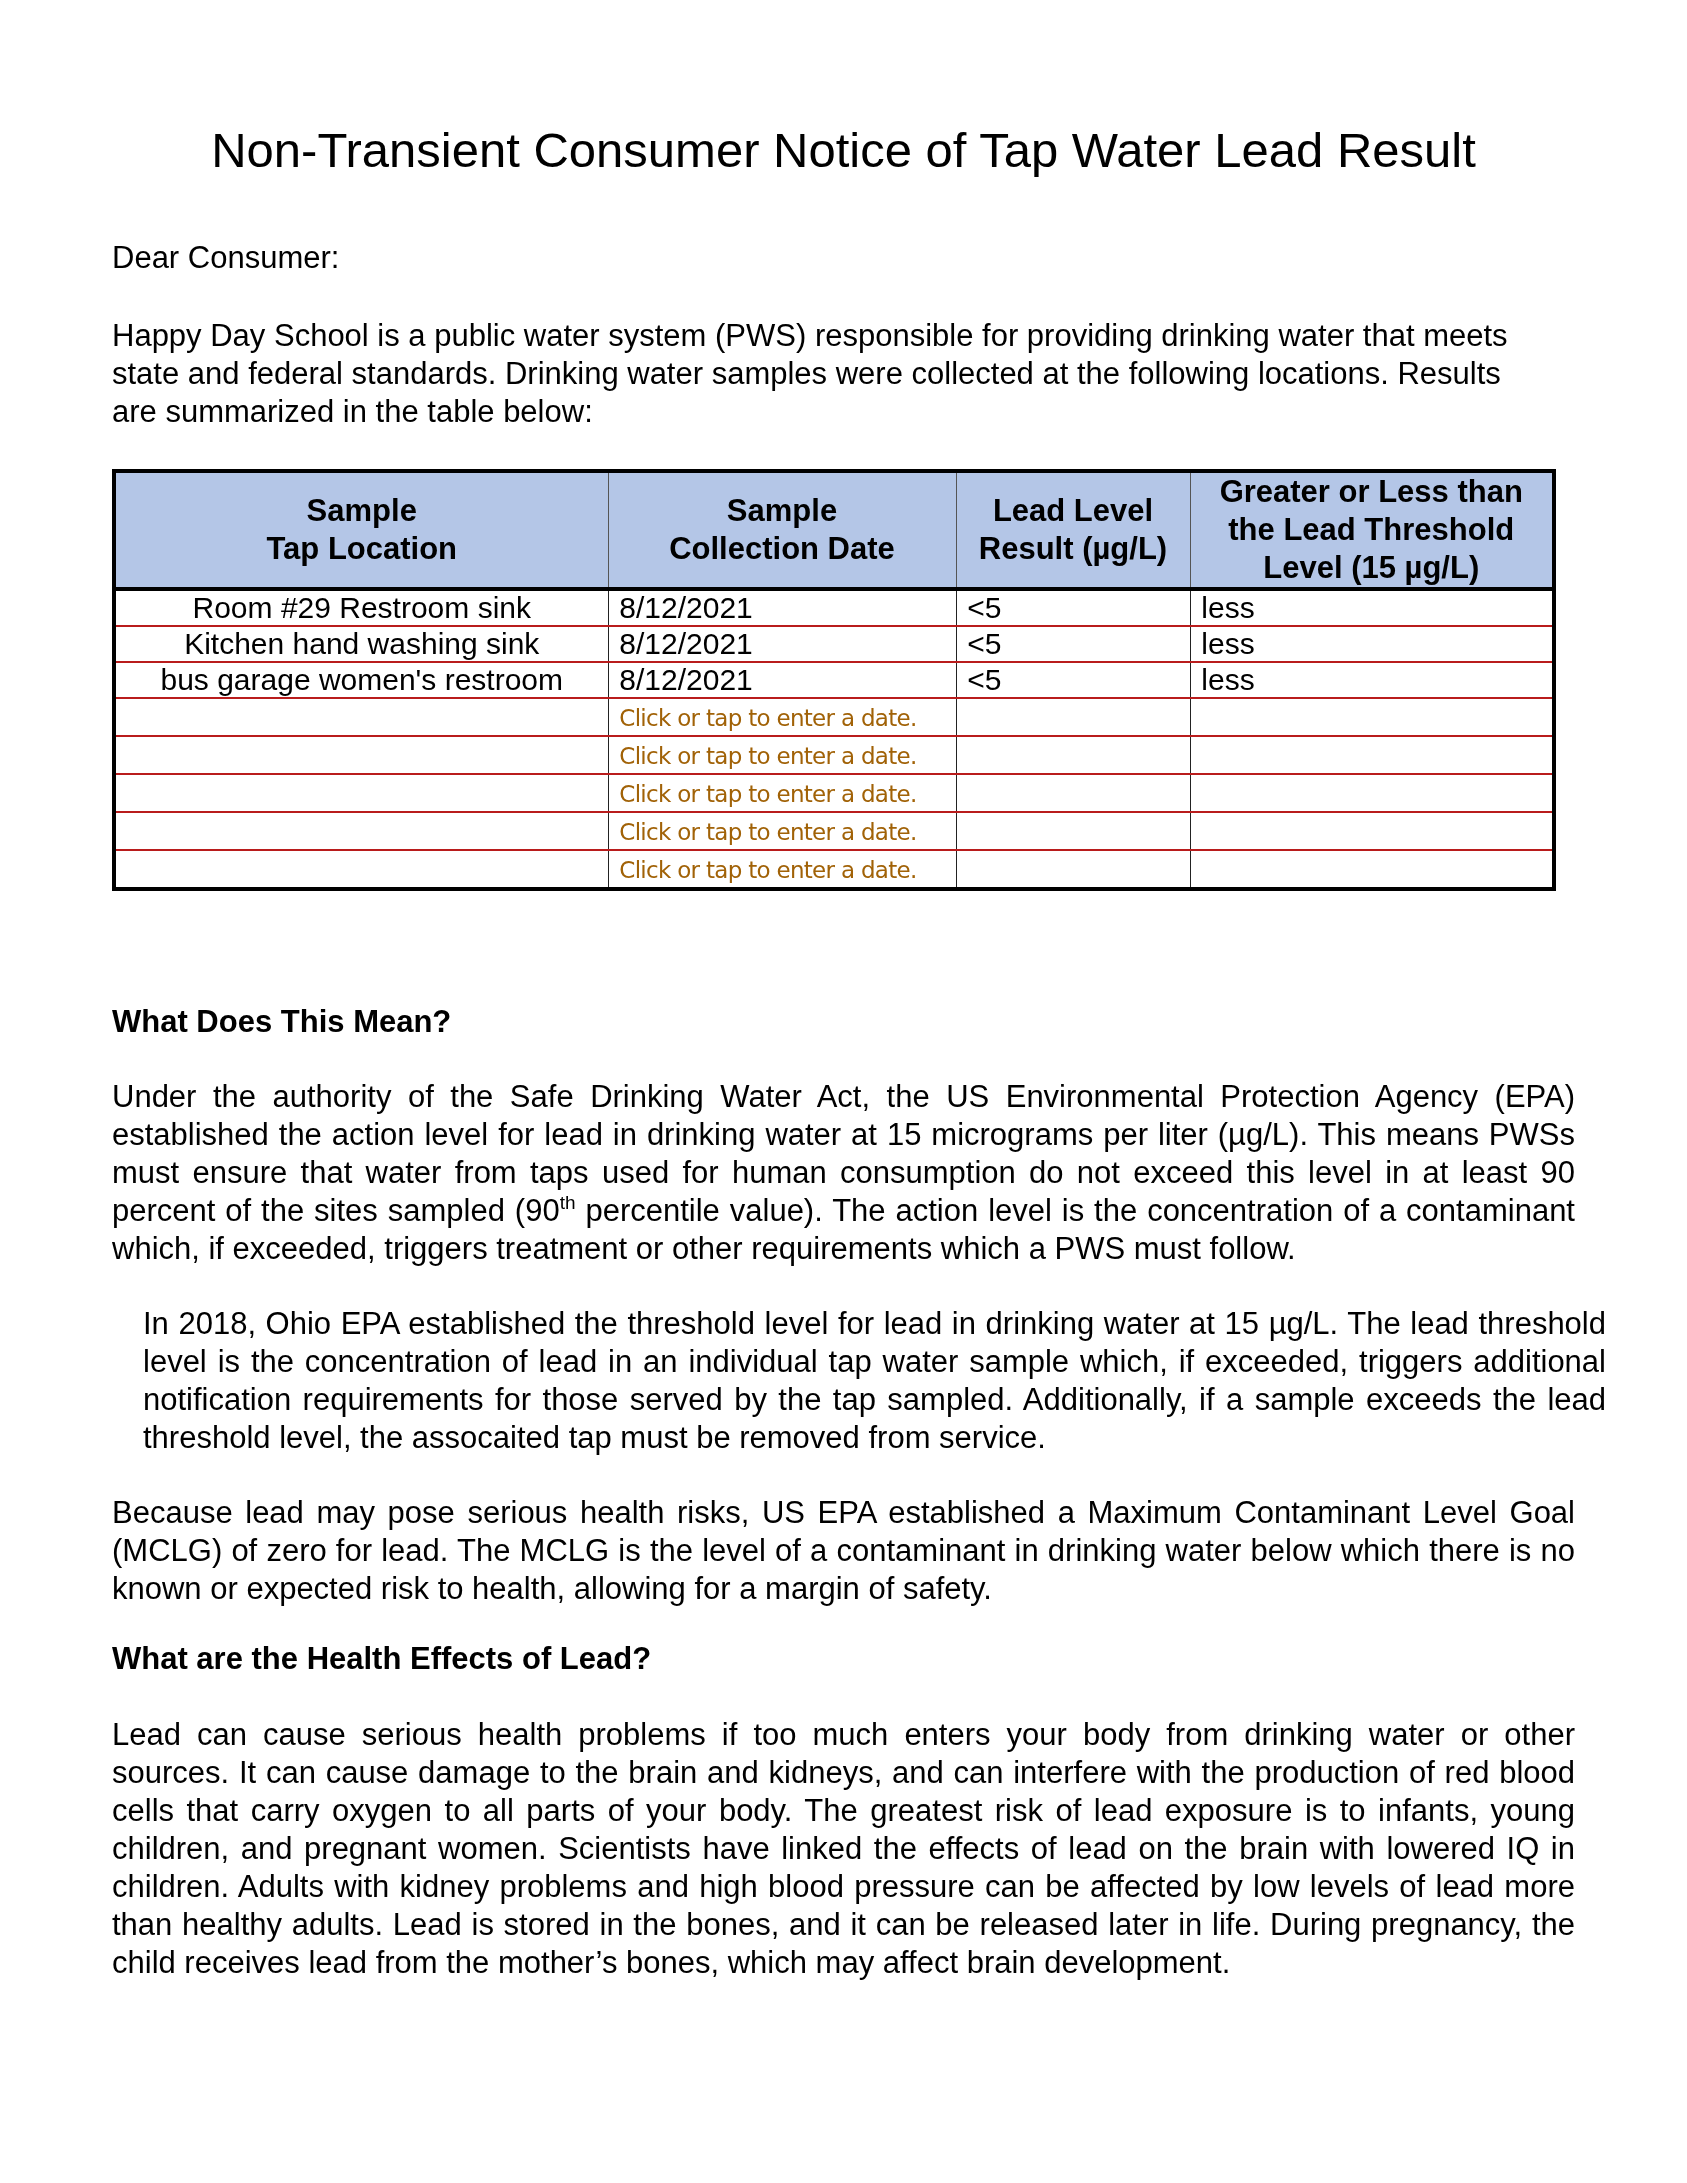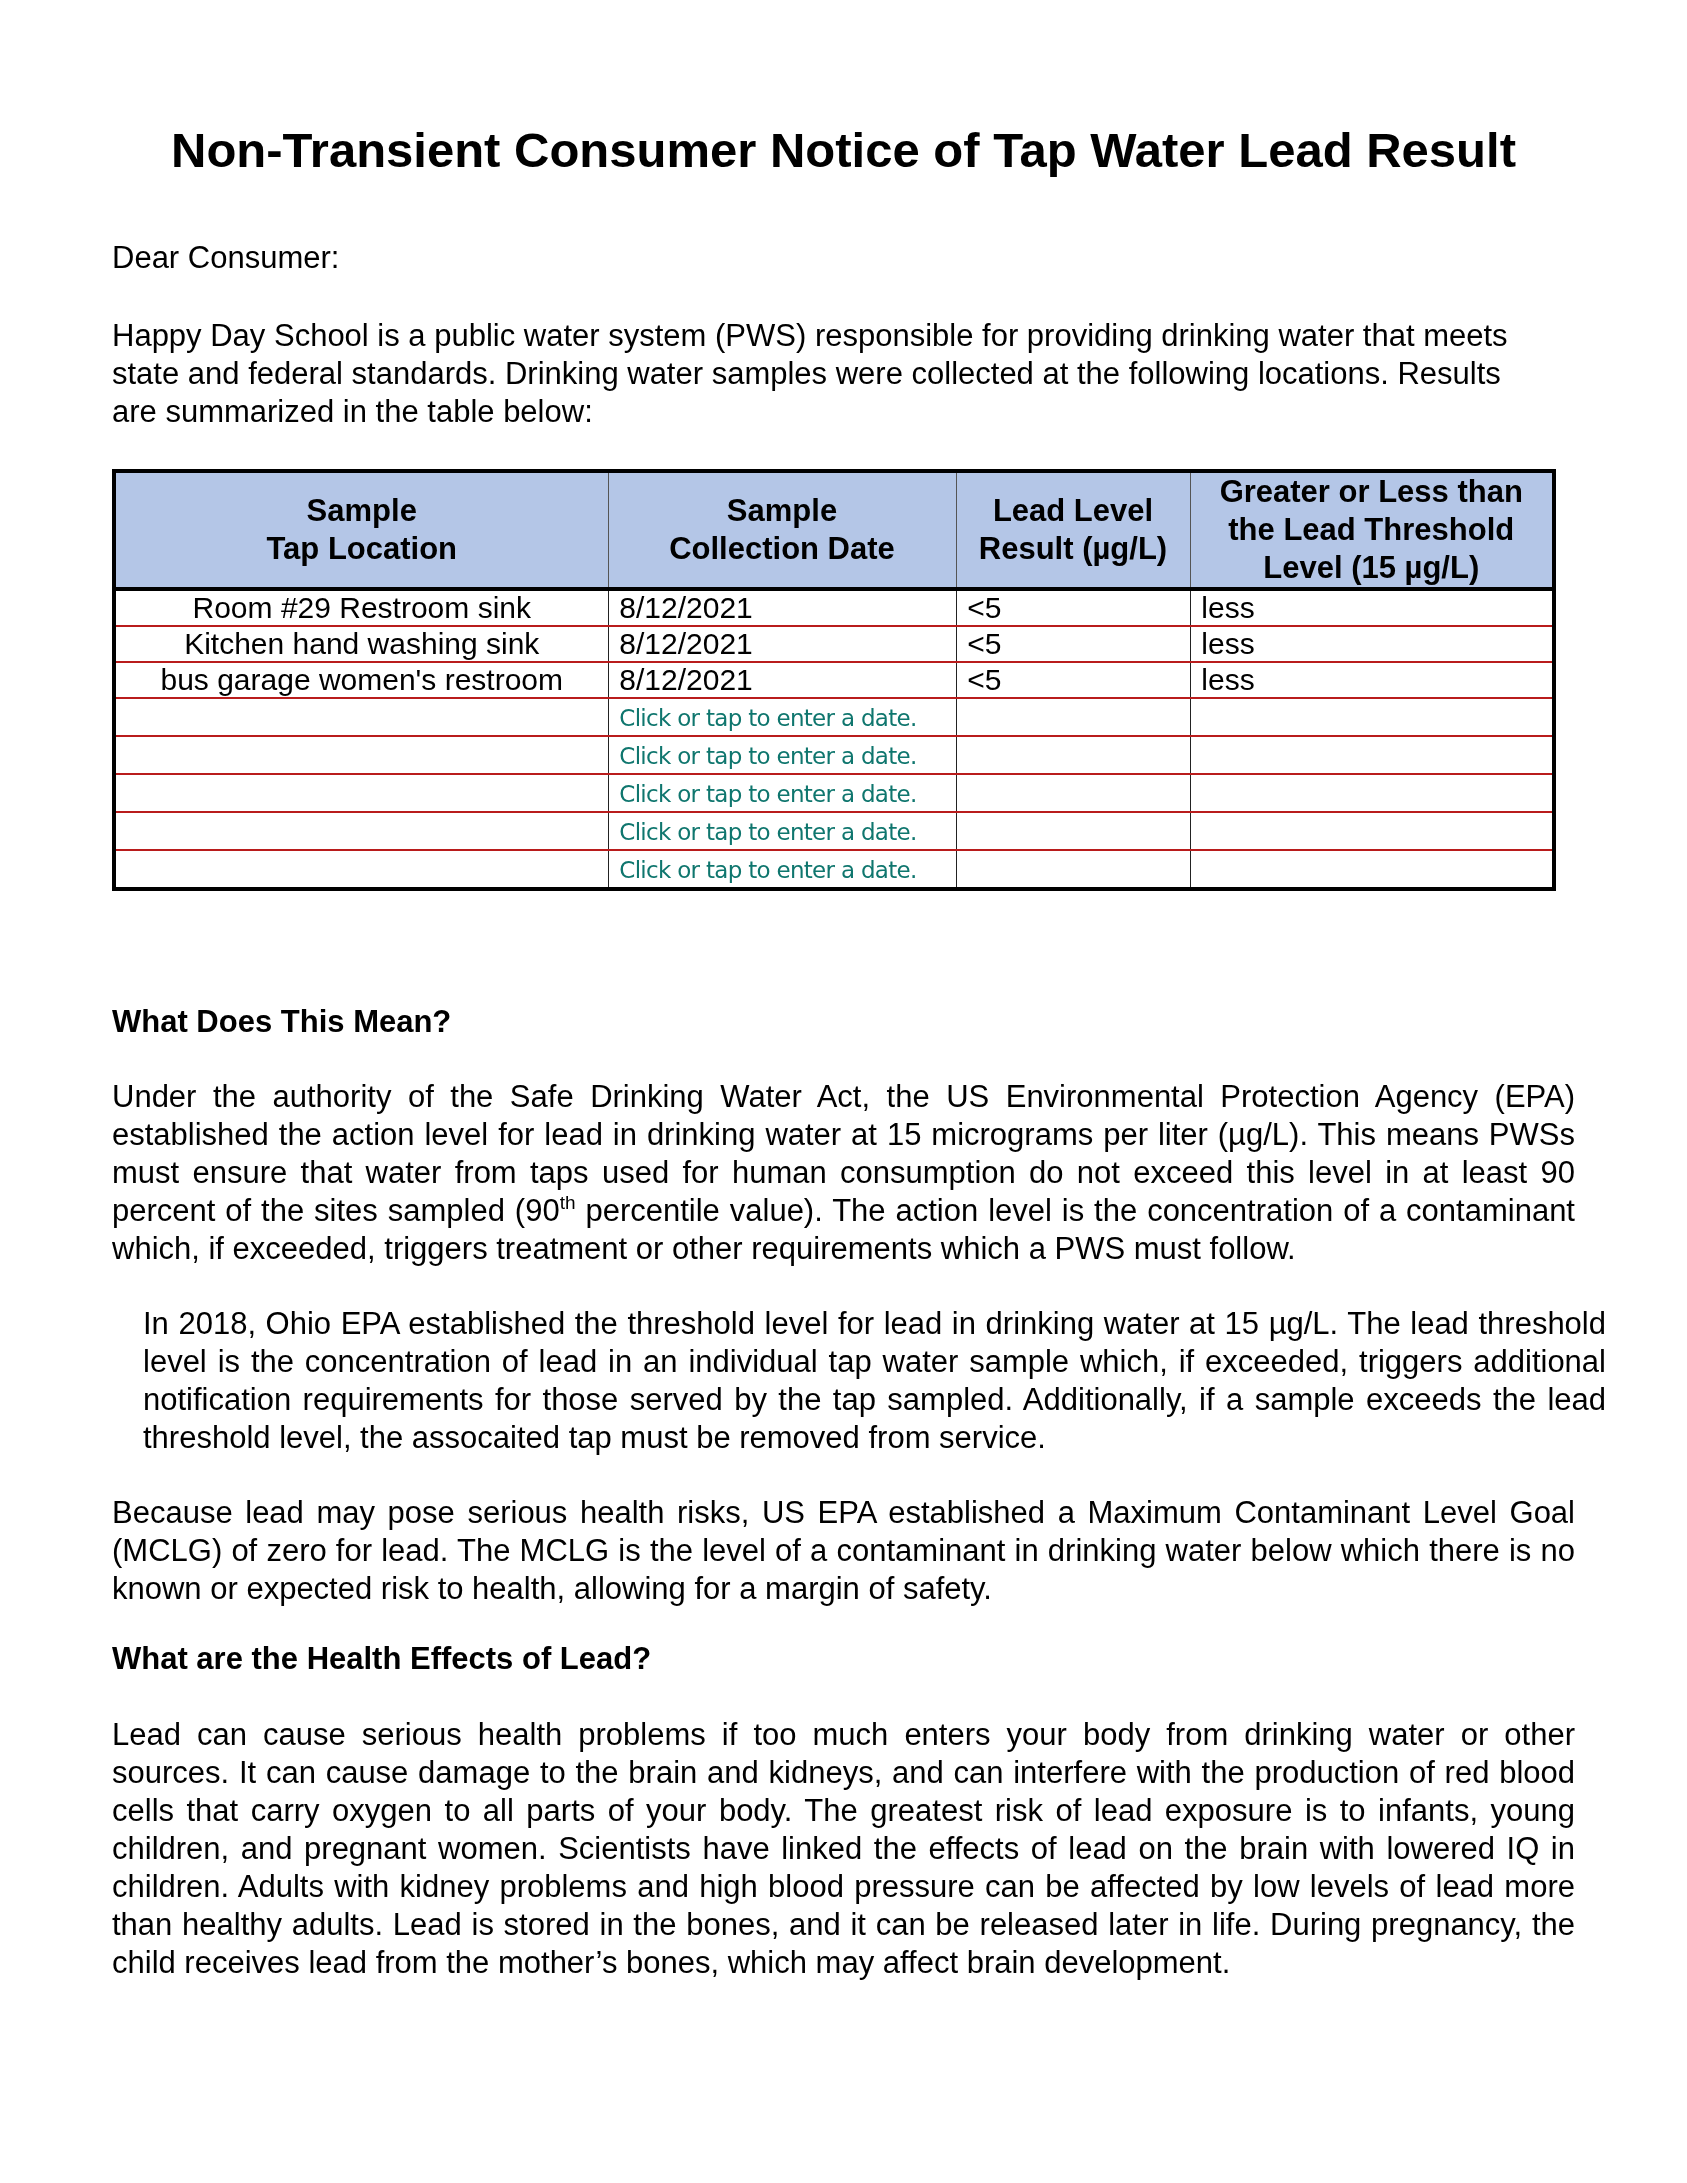--- a/index.html
+++ b/index.html
@@ -16,21 +16,21 @@
       left: 112px;
       top: 0;
       width: 1463px;
     }
     .title {
       position: absolute;
       top: 120px;
       left: 0;
       width: 1463px;
       text-align: center;
-      font-weight: bold;
+      font-weight: normal;
       font-size: 49px;
       line-height: 61px;
       margin: 0;
     }
     .body-text {
       font-size: 31px;
       line-height: 38px;
       margin: 0;
     }
     .justify { text-align: justify; text-align-last: left; }
@@ -90,21 +90,21 @@
       padding: 0 10.8px;
       border-left: 1.3px solid #222;
       border-top: 2px solid #b91c1c;
       white-space: nowrap;
       overflow: hidden;
     }
     table.results td:first-child { border-left: none; text-align: center; }
     table.results td.center { text-align: left; }
     table.results tr.first td { border-top: none; }
     .placeholder {
-      color: #0f766e;
+      color: #a16207;
       font-family: "DejaVu Sans", sans-serif;
       font-size: 23px;
       letter-spacing: -0.7px;
     }
   </style>
 </head>
 <body>
 
 <div class="page">
 

